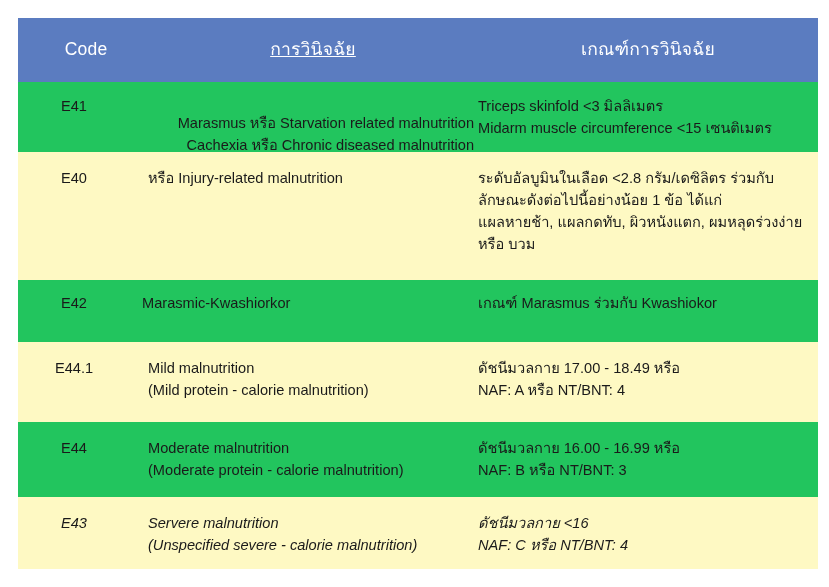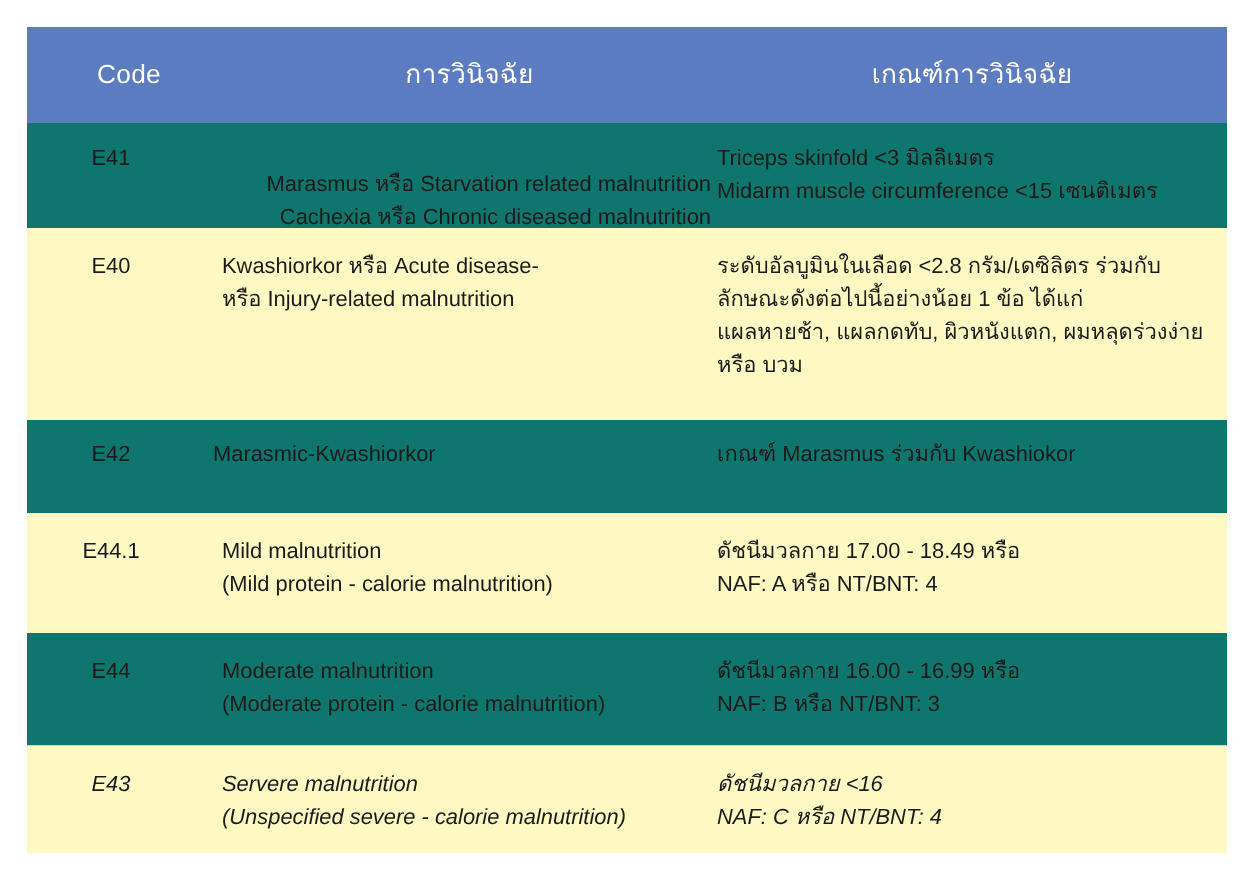--- a/index.html
+++ b/index.html
@@ -44,35 +44,36 @@
   .th-code {
     width: 130px;
     text-align: center;
     padding-left: 6px;
     box-sizing: border-box;
   }
   .th-diag {
     width: 330px;
     text-align: center;
     box-sizing: border-box;
+    text-decoration: underline;
   }
   .th-crit {
     width: 340px;
     text-align: center;
     box-sizing: border-box;
   }
 
   
   .row {
     display: flex;
     background: #fef9c3;
     box-sizing: border-box;
   }
   .row.band {
-    background: #0f766e;
+    background: #22c55e;
   }
 
   .cell {
     box-sizing: border-box;
     font-size: 14.6px;
     line-height: 1.5;
     color: #1a1a1a;
   }
   .c-code {
     width: 112px;
@@ -135,21 +136,20 @@
       </div>
       <div class="cell c-crit align-left">
         <span class="line">Triceps skinfold &lt;3 มิลลิเมตร</span>
         <span class="line">Midarm muscle circumference &lt;15 เซนติเมตร</span>
       </div>
     </div>
 
     <div class="row row-e40">
       <div class="cell c-code">E40</div>
       <div class="cell c-diag align-left indent-1">
-        <span class="line">Kwashiorkor หรือ Acute disease-</span>
         <span class="line">หรือ Injury-related malnutrition</span>
       </div>
       <div class="cell c-crit align-left">
         <span class="wrapline">ระดับอัลบูมินในเลือด &lt;2.8 กรัม/เดซิลิตร ร่วมกับ</span>
         <span class="wrapline">ลักษณะดังต่อไปนี้อย่างน้อย 1 ข้อ ได้แก่</span>
         <span class="wrapline">แผลหายช้า, แผลกดทับ, ผิวหนังแตก, ผมหลุดร่วงง่าย</span>
         <span class="wrapline">หรือ บวม</span>
       </div>
     </div>
 

